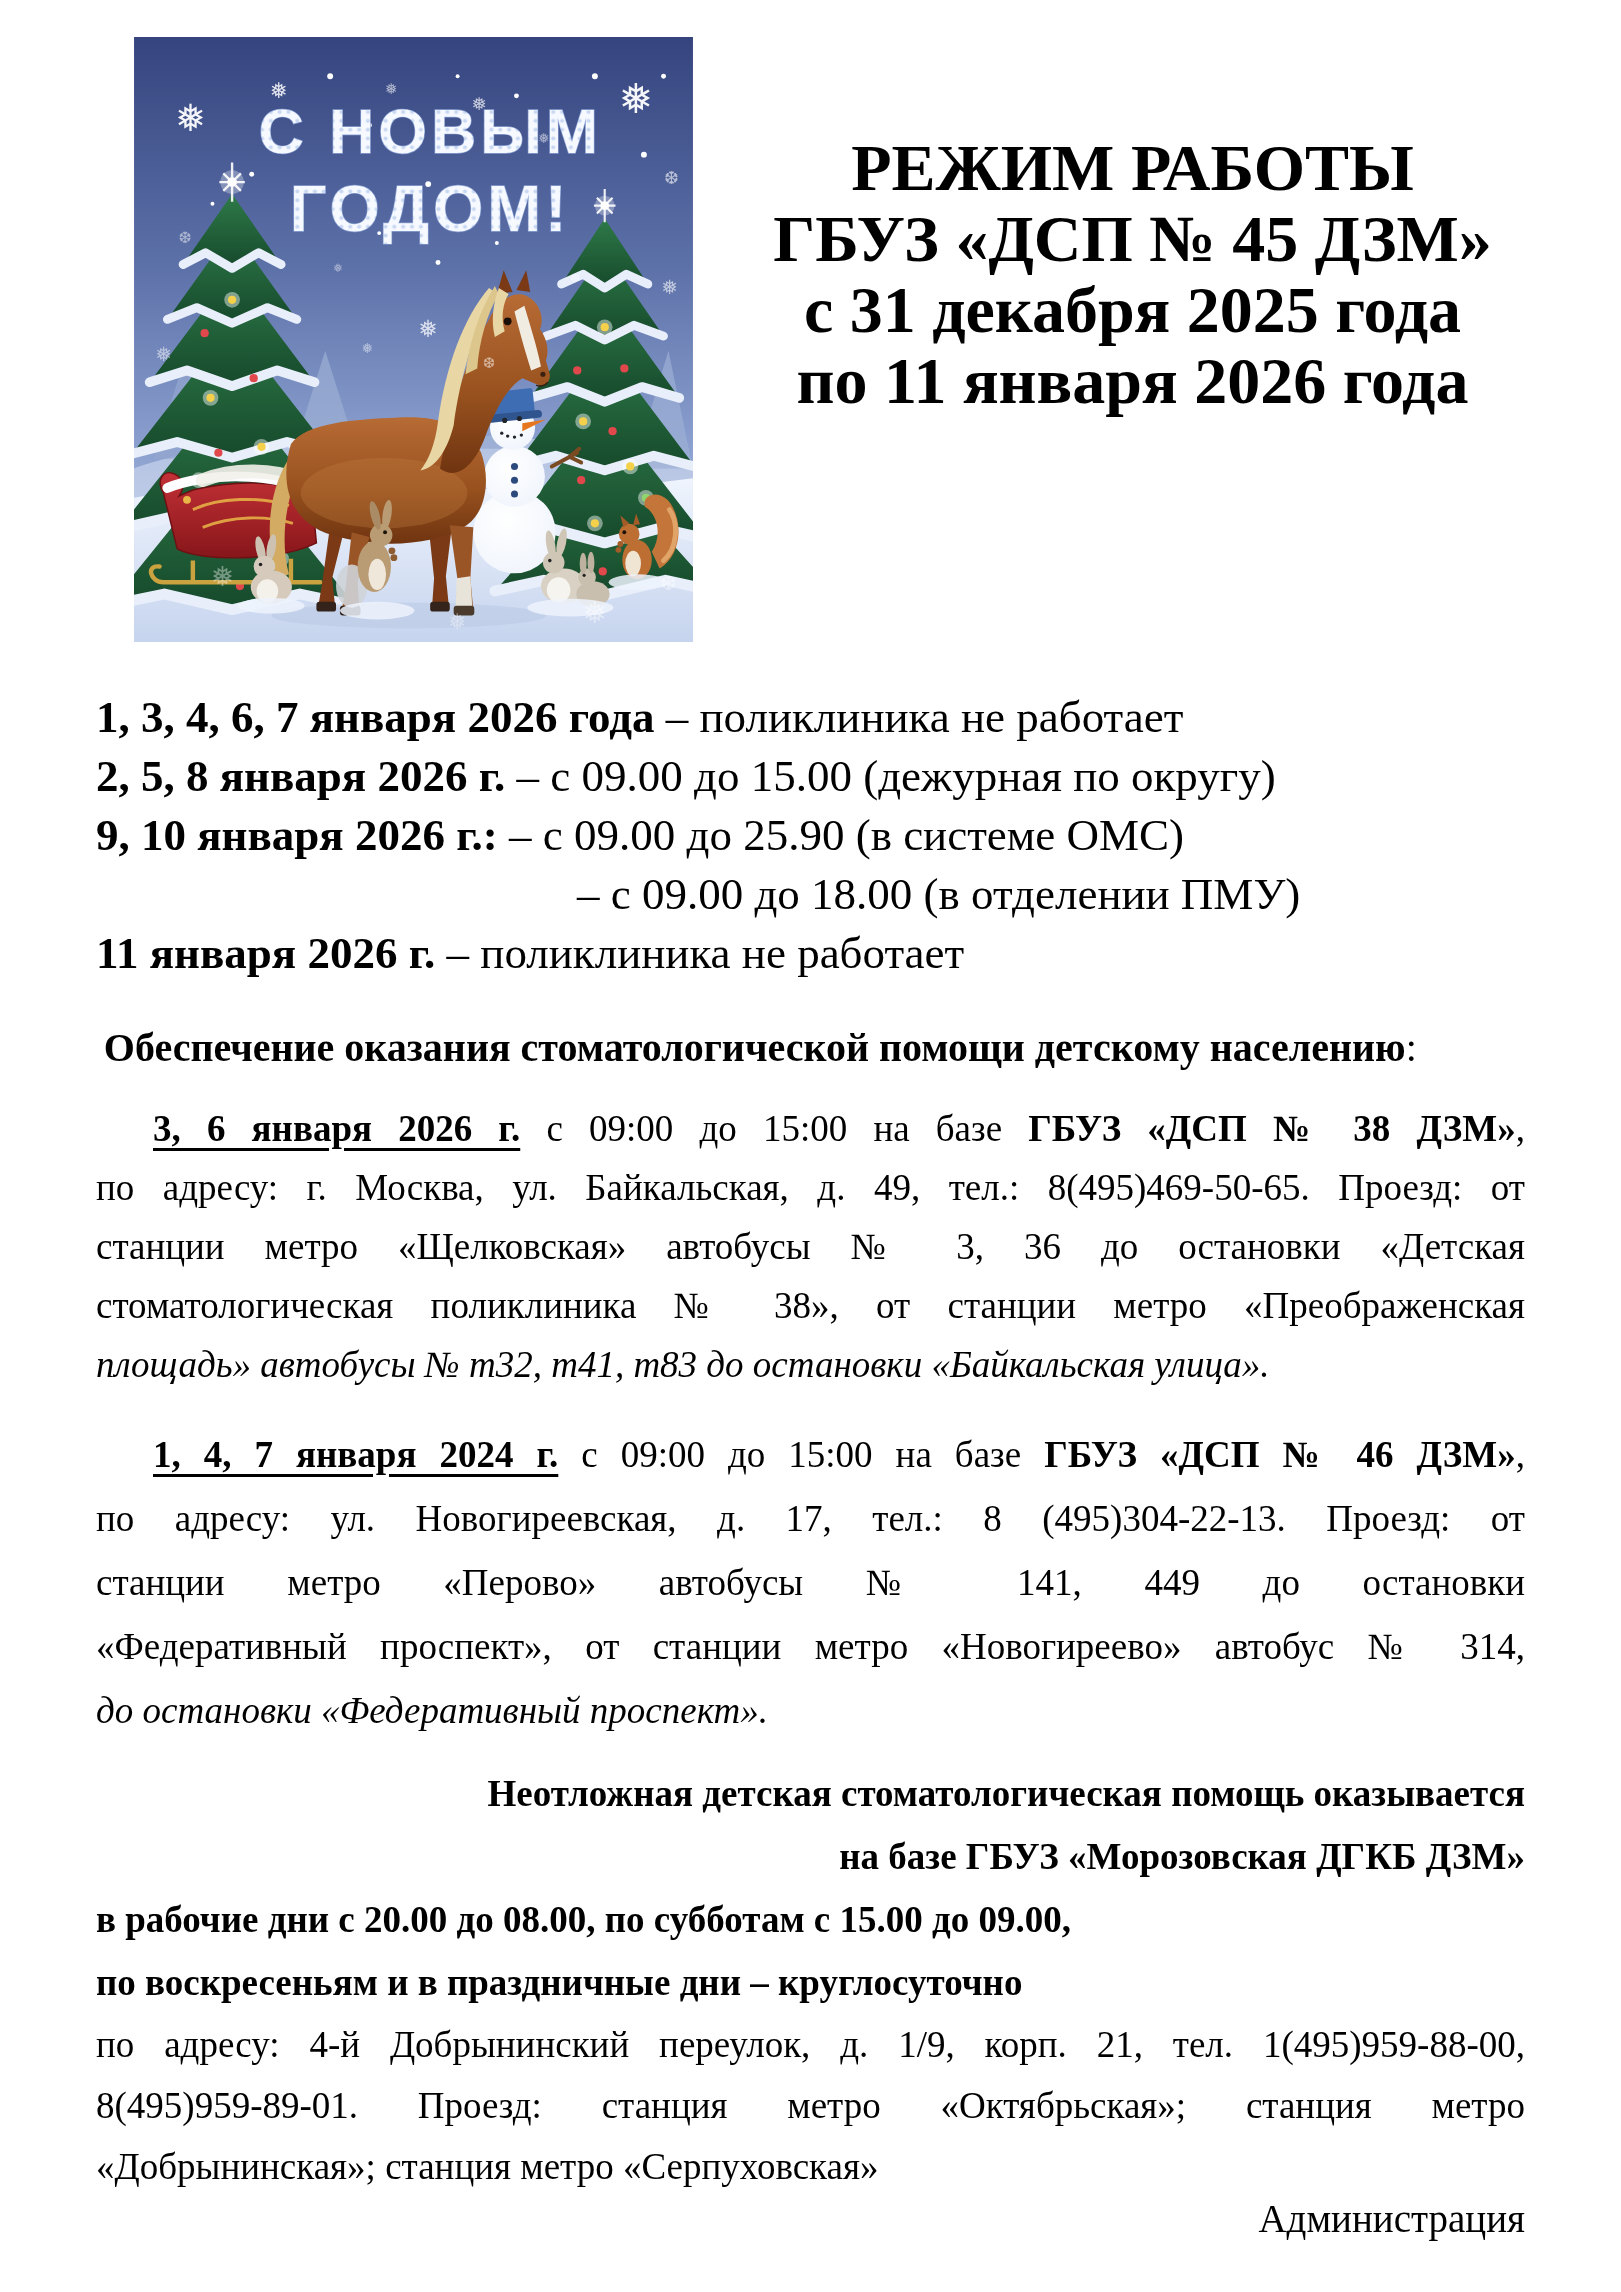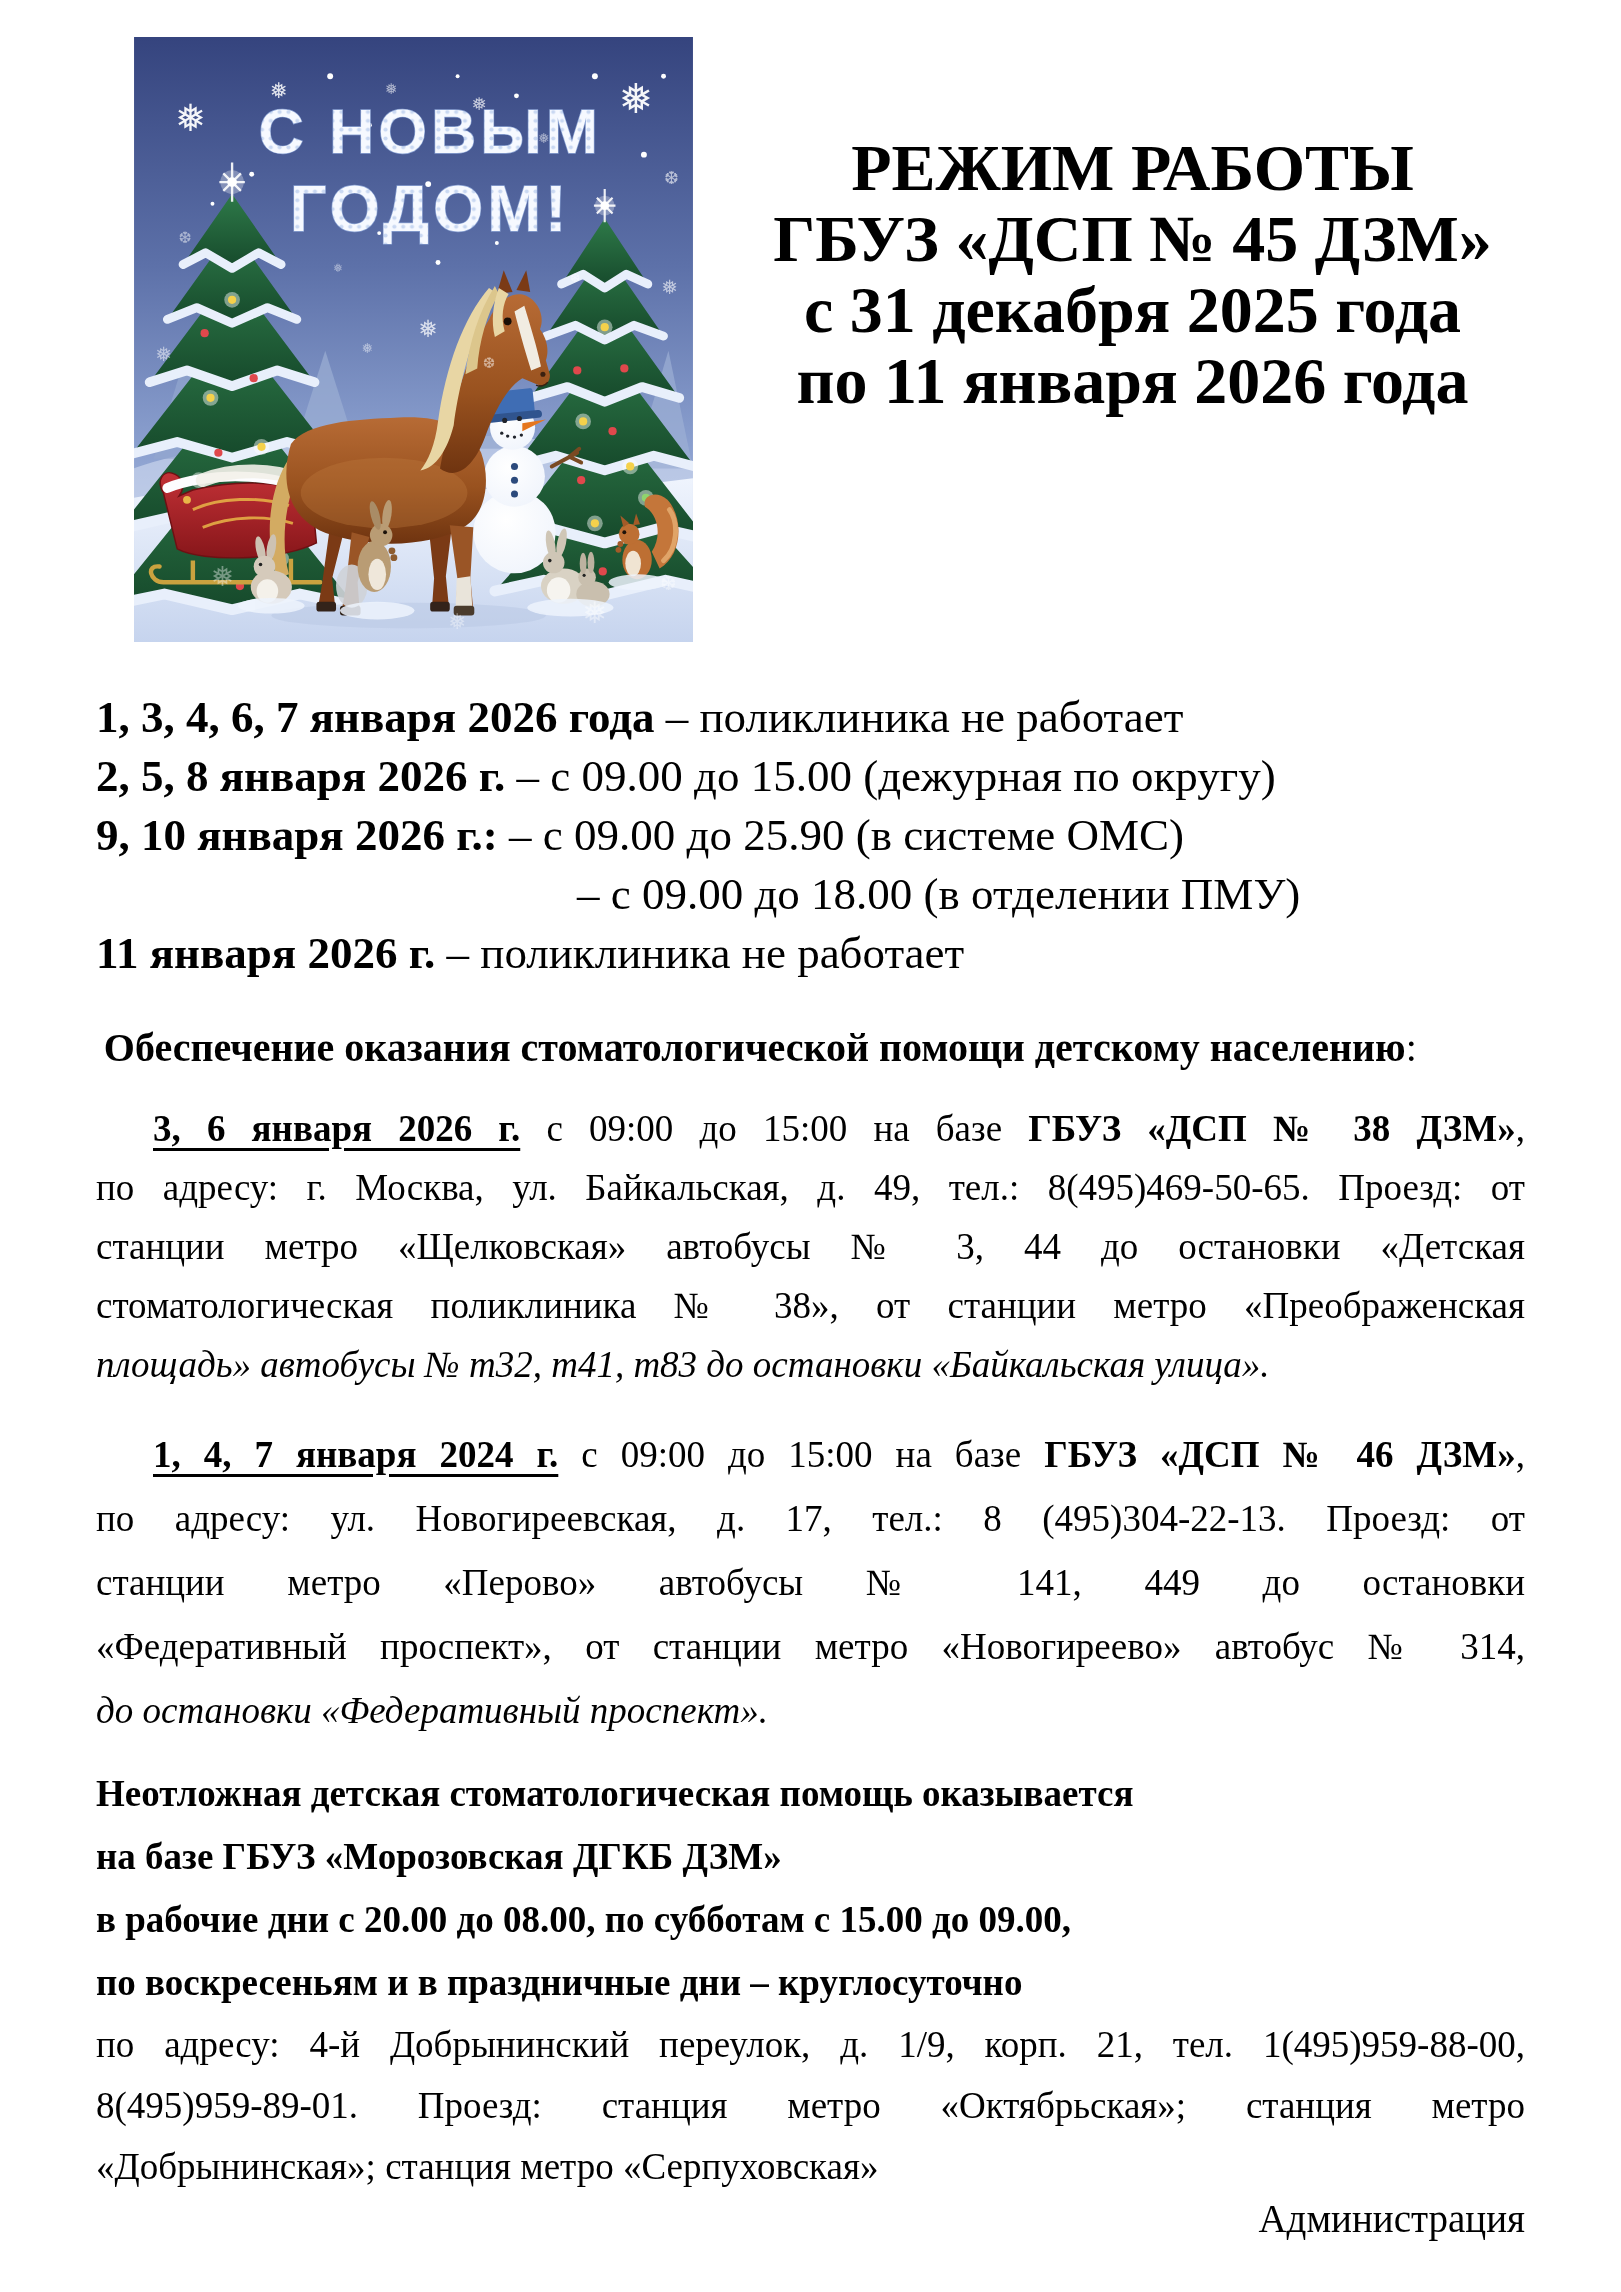--- a/index.html
+++ b/index.html
@@ -49,21 +49,21 @@
   .para1{margin-top:23.5px;}
   .para1 .line{line-height:59px;}
   .para2{margin-top:29px;}
   .para2 .line{line-height:64px;}
   .first-line-indent{padding-left:57px;}
 
   .seg-b{font-weight:bold;}
   .seg-u{text-decoration:underline;text-decoration-thickness:2.9px;text-underline-offset:6.9px;}
 
   .emergency{margin-top:19.6px;font-size:37px;line-height:63px;}
-  .emergency .center{text-align:left;font-weight:bold;}
+  .emergency .center{text-align:right;font-weight:bold;}
   .emergency .bold-left{font-weight:bold;}
   .emergency .addr-line{line-height:61px;text-align:justify;text-align-last:justify;}
   .emergency .addr-line.last{text-align-last:left;}
 
   .signature{margin-top:0;font-size:39px;line-height:43px;text-align:right;}
 </style>
 </head>
 <body>
 
 <div class="page">
@@ -370,21 +370,21 @@
       <div class="sched-row"><span class="date">9, 10 января 2026 г.:</span><span> – с 09.00 до 25.90 (в системе ОМС)</span></div>
       <div class="sched-row row-indent"><span class="date"></span><span>– с 09.00 до 18.00 (в отделении ПМУ)</span></div>
       <div class="sched-row"><span class="date">11 января 2026 г.</span><span> – поликлиника не работает</span></div>
     </div>
 
     <div class="section-heading"><span>Обеспечение оказания стоматологической помощи детскому населению</span><span class="colon">:</span></div>
 
     <div class="para para1">
       <div class="line first-line-indent"><span class="seg-b seg-u">3, 6 января 2026 г.</span><span> с 09:00 до 15:00 на базе </span><span class="seg-b">ГБУЗ «ДСП № 38 ДЗМ»</span><span>,</span></div>
       <div class="line">по адресу: г. Москва, ул. Байкальская, д. 49, тел.: 8(495)469-50-65. Проезд: от</div>
-      <div class="line">станции метро «Щелковская» автобусы № 3, 44 до остановки «Детская</div>
+      <div class="line">станции метро «Щелковская» автобусы № 3, 36 до остановки «Детская</div>
       <div class="line">стоматологическая поликлиника № 38», от станции метро «Преображенская</div>
       <div class="line last">площадь» автобусы № т32, т41, т83 до остановки «Байкальская улица».</div>
     </div>
 
     <div class="para para2">
       <div class="line first-line-indent"><span class="seg-b seg-u">1, 4, 7 января 2024 г.</span><span> с 09:00 до 15:00 на базе </span><span class="seg-b">ГБУЗ «ДСП № 46 ДЗМ»</span><span>,</span></div>
       <div class="line">по адресу: ул. Новогиреевская, д. 17, тел.: 8 (495)304-22-13. Проезд: от</div>
       <div class="line">станции метро «Перово» автобусы № 141, 449 до остановки</div>
       <div class="line">«Федеративный проспект», от станции метро «Новогиреево» автобус № 314,</div>
       <div class="line last">до остановки «Федеративный проспект».</div>

